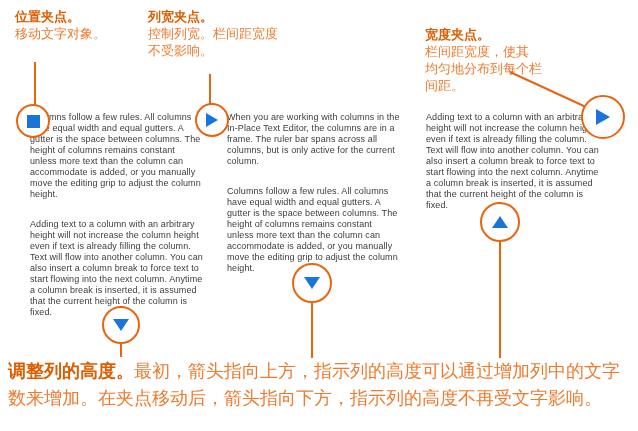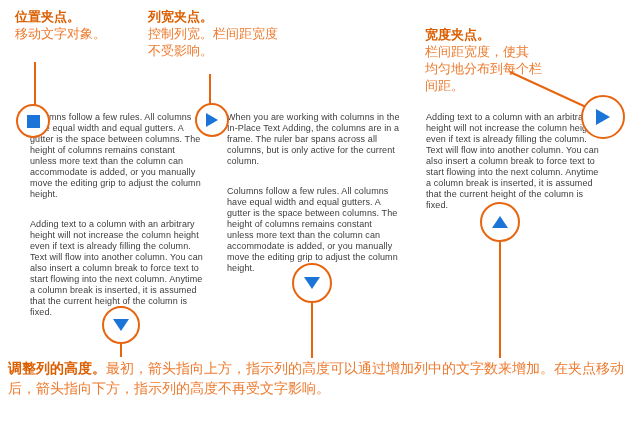--- a/index.html
+++ b/index.html
@@ -28,21 +28,21 @@
     border:2.5px solid var(--orange);border-radius:50%;
     display:flex;align-items:center;justify-content:center;box-sizing:border-box;
   }
   .square-grip{width:13px;height:13px;background:var(--blue);}
   .tri{width:0;height:0;}
   .tri-right{border-top:7px solid transparent;border-bottom:7px solid transparent;border-left:12px solid var(--blue);}
   .tri-right.big{border-top:8px solid transparent;border-bottom:8px solid transparent;border-left:14px solid var(--blue);}
   .tri-down{border-left:8px solid transparent;border-right:8px solid transparent;border-top:12px solid var(--blue);}
   .tri-up{border-left:8px solid transparent;border-right:8px solid transparent;border-bottom:12px solid var(--blue);}
   .caption{position:absolute;left:8px;top:358px;width:625px;z-index:0;
-    color:var(--orangeText);font-size:14px;line-height:20px;}
+    color:var(--orangeText);font-size:18px;line-height:27px;}
   .caption b{color:var(--orangeBold);font-weight:bold;}
 </style>
 </head>
 <body>
 
 <div class="canvas">
 
   <svg class="lines" viewBox="0 0 638 431" xmlns="http://www.w3.org/2000/svg">
     <line x1="35" y1="62" x2="35" y2="106"></line>
     <line x1="210" y1="74" x2="210" y2="105"></line>
@@ -69,21 +69,21 @@
 均匀地分布到每个栏
 间距。</div>
   </div>
 
   <div class="textcol" style="left:30px;top:112px;width:173px;">
     <p>Columns follow a few rules. All columns have equal width and equal gutters. A gutter is the space between columns. The height of columns remains constant unless more text than the column can accommodate is added, or you manually move the editing grip to adjust the column height.</p>
     <p>Adding text to a column with an arbitrary height will not increase the column height even if text is already filling the column. Text will flow into another column. You can also insert a column break to force text to start flowing into the next column. Anytime a column break is inserted, it is assumed that the current height of the column is fixed.</p>
   </div>
 
   <div class="textcol" style="left:227px;top:112px;width:173px;">
-    <p>When you are working with columns in the In-Place Text Adding, the columns are in a frame. The ruler bar spans across all columns, but is only active for the current column.</p>
+    <p>When you are working with columns in the In-Place Text Editor, the columns are in a frame. The ruler bar spans across all columns, but is only active for the current column.</p>
     <p>Columns follow a few rules. All columns have equal width and equal gutters. A gutter is the space between columns. The height of columns remains constant unless more text than the column can accommodate is added, or you manually move the editing grip to adjust the column height.</p>
   </div>
 
   <div class="textcol" style="left:426px;top:112px;width:173px;">
     <p>Adding text to a column with an arbitrary height will not increase the column height even if text is already filling the column. Text will flow into another column. You can also insert a column break to force text to start flowing into the next column. Anytime a column break is inserted, it is assumed that the current height of the column is fixed.</p>
   </div>
 
   <div class="marker" style="left:16px;top:104px;width:34px;height:34px;">
     <div class="square-grip"></div>
   </div>

